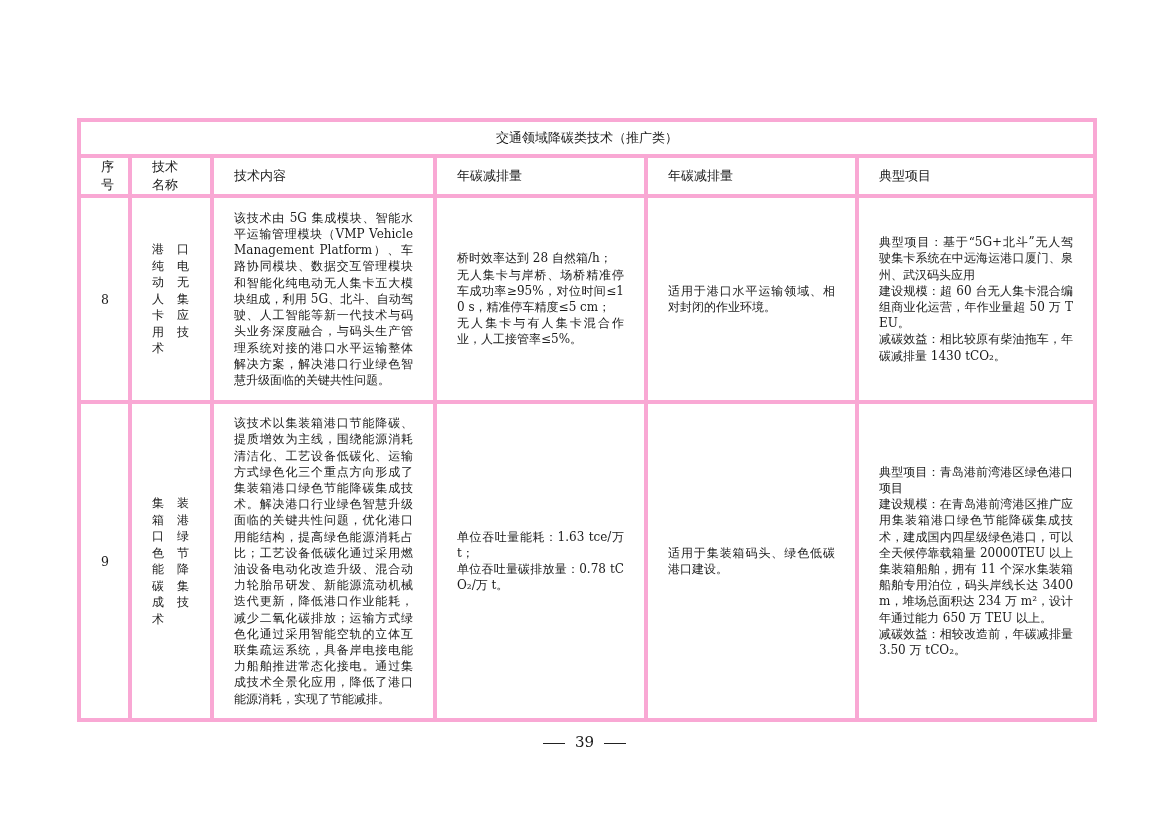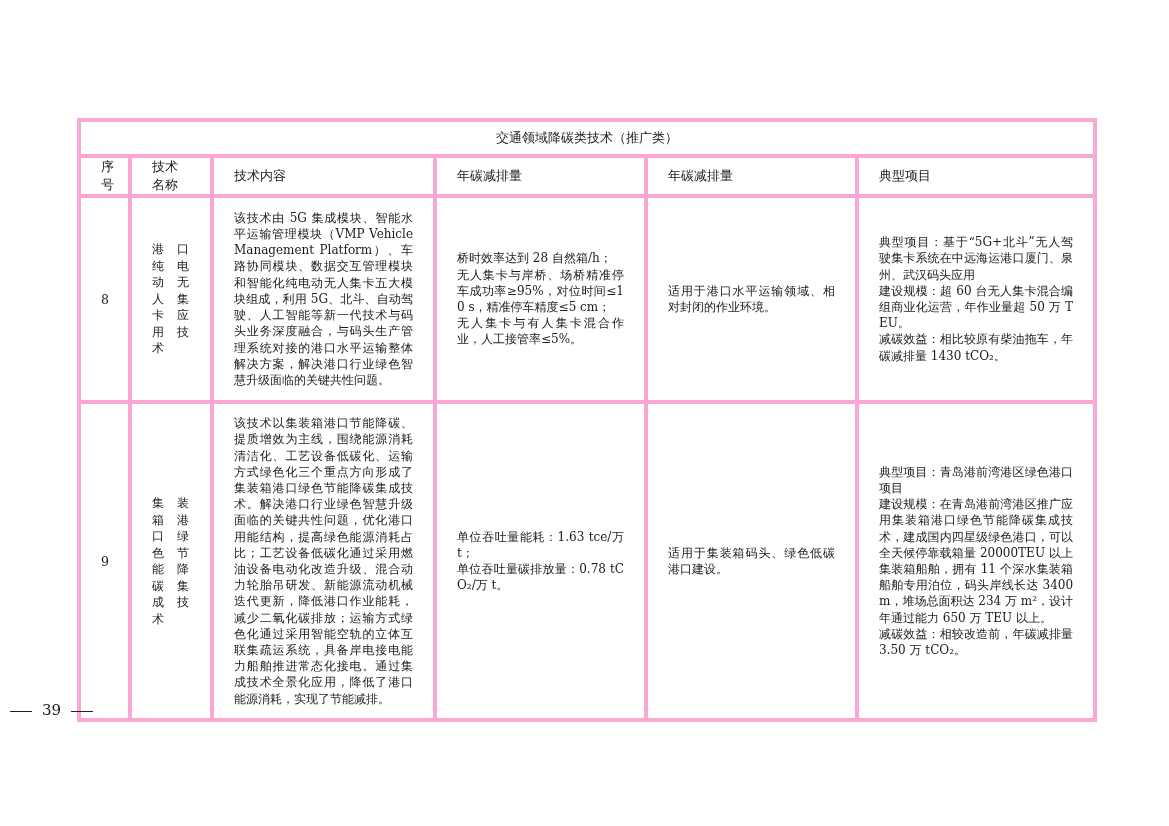--- a/index.html
+++ b/index.html
@@ -10,21 +10,21 @@
   .page-table td, .page-table th { border: 4px solid #f9a8d4; padding: 0 20px; vertical-align: middle; }
   .title-row td { height: 32px; text-align: center; font-family: "DejaVu Sans", "Liberation Sans", sans-serif;
                   font-size: 13px; font-weight: normal; }
   .header-row th { height: 29px; text-align: left; font-family: "DejaVu Sans", "Liberation Sans", sans-serif;
                    font-size: 13px; font-weight: normal; }
   .cell { font-size: 12px; line-height: 16.2px; text-align: justify; text-justify: inter-character; word-break: break-all; }
   .num { text-align: center; font-size: 12.5px; }
   .row8 td { height: 202px; }
   .row9 td { height: 314px; }
   .name { font-size: 12px; line-height: 16.5px; letter-spacing: 1px; }
-  .page-number { position: absolute; top: 701px; left: 0; width: 1169px; text-align: left;
+  .page-number { position: absolute; top: 733px; left: 0; width: 1169px; text-align: center;
                  font-family: "DejaVu Serif", "Liberation Serif", serif; font-size: 15px; }
   .page-number .dash { display: inline-block; width: 22px; height: 1px; background: #222; vertical-align: middle; margin: 0 10px; }
 </style>
 </head>
 <body>
 
 <table class="page-table">
   <colgroup>
     <col style="width:51px">
     <col style="width:82px">

